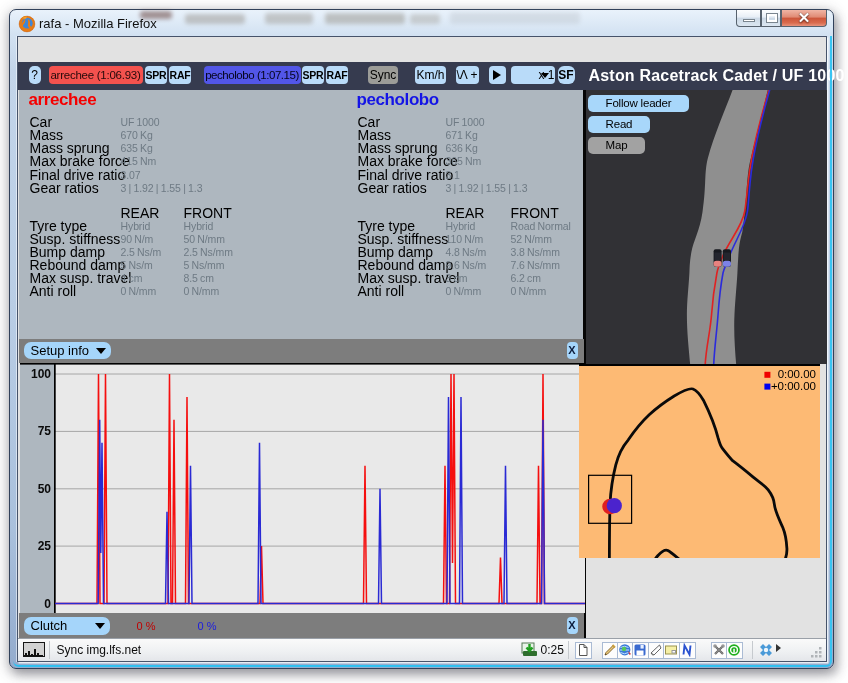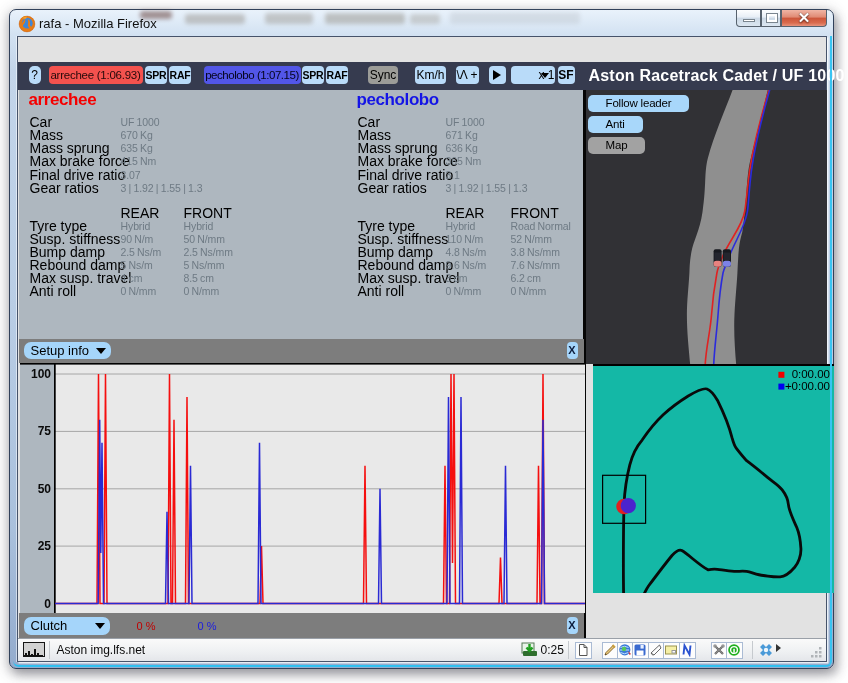--- a/index.html
+++ b/index.html
@@ -59,21 +59,21 @@
 .xbtn { position:absolute; width:11px; height:17px; background:#a5d5fa; border-radius:4px; color:#0c1c3c; font-size:11px; font-weight:bold; text-align:center; line-height:17px; }
 
 
 .h1r { position:absolute; font-size:17px; font-weight:bold; color:#f50000; letter-spacing:-0.4px; }
 .h1b { position:absolute; font-size:17px; font-weight:bold; color:#1414e6; letter-spacing:-0.4px; }
 .lbl { position:absolute; font-size:14px; color:#000; white-space:pre; line-height:13.15px; }
 .val { position:absolute; font-size:10.5px; color:#6e7a84; white-space:pre; line-height:13.15px; word-spacing:-0.5px; letter-spacing:-0.1px; }
 
 
 #trackpanel { position:absolute; left:568.1px; top:52.5px; width:241px; height:274px; background:#313135; overflow:hidden; }
-#mappanel { position:absolute; left:575px; top:326.5px; width:241px; height:229px; background:#14b8a6; border-top:2px solid #000; overflow:hidden; }
+#mappanel { position:absolute; left:561px; top:326.5px; width:241px; height:194px; background:#fdba74; border-top:2px solid #000; overflow:hidden; }
 .tvbtn { position:absolute; border-radius:5px; font-size:11.5px; color:#000; padding:0 18px; line-height:17px; height:17px; letter-spacing:-0.2px; }
 
 
 #chart { position:absolute; left:2px; top:325.5px; width:565px; height:250px;font-weight:bold; }
 
 
 #statusbar { position:absolute; left:0; top:601px; width:808px; height:23px; background:linear-gradient(180deg,#fafafa,#eef0f2 60%,#e4e6ea); border-top:1px solid #9aa0a8; }
 .sep { position:absolute; top:2px; width:1px; height:18px; background:#c6cace; }
 .sicon { position:absolute; top:3px; width:17px; height:17px; box-sizing:border-box; border:1px solid #aabbd4; background:#fdfdfd; }
 </style>
@@ -118,21 +118,21 @@
         <div class="tbtn blue sm" style="left:127.5px;width:22px;">SPR</div>
         <div class="tbtn blue sm" style="left:151.5px;width:22px;">RAF</div>
         <div class="tbtn name" style="left:186px;width:97px;background:#5256e8;color:#04041c;letter-spacing:-0.45px;">pecholobo (1:07.15)</div>
         <div class="tbtn blue sm" style="left:284.5px;width:22px;">SPR</div>
         <div class="tbtn blue sm" style="left:308.5px;width:22px;">RAF</div>
         <div class="tbtn gray" style="left:350.5px;width:30px;">Sync</div>
         <div class="tbtn blue" style="left:397.5px;width:31px;">Km/h</div>
         <div class="tbtn blue" style="left:438px;width:23px;">\Λ +</div>
         <div class="tbtn blue" style="left:471px;width:17px;"><span style="display:inline-block;width:0;height:0;border-top:5px solid transparent;border-bottom:5px solid transparent;border-left:8px solid #000;margin-top:4px;"></span></div>
         <div class="tbtn blue" style="left:493px;width:44px;text-align:right;padding-left:7px;">x 1<span class="arr" style="position:absolute;right:6px;top:7px;width:0;height:0;border-left:4.5px solid transparent;border-right:4.5px solid transparent;border-top:5.5px solid #000;"></span></div>
-        <div class="tbtn blue" style="left:540px;width:17px;font-weight:bold;">SF</div>
+        <div class="tbtn blue" style="left:540px;width:17px;font-weight:bold;border-radius:6px;">SF</div>
         <div style="position:absolute;left:571px;top:5px;width:232px;text-align:center;white-space:nowrap;font-size:16px;font-weight:bold;color:#fff;letter-spacing:0.2px;">Aston Racetrack Cadet / UF 1000</div>
       </div>
 
       <div id="setuppanel">
         <div class="h1r" style="left:10px;top:0px;">arrechee</div>
         <div class="h1b" style="left:338px;top:0px;">pecholobo</div>
 
         <div class="lbl" style="left:11px;top:26.5px;">Car<br>Mass<br>Mass sprung<br>Max brake force<br>Final drive ratio<br>Gear ratios</div>
         <div class="val" style="left:102px;top:26.5px;">UF 1000<br>670 Kg<br>635 Kg<br>415 Nm<br>3.07<br>3 | 1.92 | 1.55 | 1.3</div>
         <div class="lbl" style="left:102px;top:117px;">REAR</div>
@@ -188,21 +188,21 @@
           <g>
             <rect x="127.6" y="159.2" width="8" height="17.5" rx="2" fill="#17191f"></rect>
             <rect x="127.6" y="170.8" width="8" height="5.9" rx="2.6" fill="#e8827f"></rect>
             <rect x="128.5" y="162.5" width="6.2" height="7.5" fill="#23252e"></rect>
             <rect x="136.8" y="159.2" width="8.2" height="17.5" rx="2" fill="#17191f"></rect>
             <rect x="136.8" y="170.8" width="8.2" height="5.9" rx="2.6" fill="#7c82e8"></rect>
             <rect x="137.7" y="162.5" width="6.4" height="7.5" fill="#23252e"></rect>
           </g>
         </svg>
         <div class="tvbtn" style="left:2px;top:5px;background:#a8d7fa;">Follow leader</div>
-        <div class="tvbtn" style="left:2px;top:26px;background:#a8d7fa;">Anti</div>
+        <div class="tvbtn" style="left:2px;top:26px;background:#a8d7fa;">Read</div>
         <div class="tvbtn" style="left:2px;top:47px;background:#a2a2a2;">Map</div>
       </div>
       <div id="mappanel">
         <svg width="241" height="272" viewBox="0 0 241 272">
           <path d="M31 138 C32 118 34.5 108 36.8 98.9 C40 86 44 80 49.3 73.8 C56 64 62 56.5 70.2 48.8 C78 41.5 88 34.5 95.2 30 C102 26 110 21.5 114 23 C117.5 24.3 121 28.5 124.4 34.2 C129 43.5 135 56 139 71.7 C140.5 77 141.5 80 143.2 82.2 C146.5 86.5 150 91 153.6 94.7 C160 99.5 168 106 174.5 111.4 C180 116 185.5 119 189.2 123.9 C193.5 129.5 195 134 195.4 138.5 C196 145 200 153 203.8 161.5 C206.5 168 207.5 175 207.9 182.4 C208.3 190 205 197.5 201.7 201.2 C198 205.5 192.5 210.5 187.1 210.8 C181 211.2 175 209.9 170.4 209.5 C164 209 158 205.9 153.6 205.4 C148 204.8 146 205.6 141.1 205.4 C135 205.2 130 204.1 124.4 203.3 C121 202.9 117.5 203.3 115 203.8 C106 199 95 188 88.8 184.6 C86.5 183.4 84 184.2 79 189.5 C74.5 195 66 206 55.5 220 C52 225 46.5 238.5 44 245.2 C42.5 248 36.5 246.3 33.5 243 C32 240 31 231 30.6 228 C30.5 222 30.2 198 30.6 158 C30.7 150 30.9 144 31 138 Z" fill="none" stroke="#0a0a0a" stroke-width="2.8" stroke-linecap="round"></path>
           <rect x="9.6" y="109.3" width="43" height="48" fill="none" stroke="#000" stroke-width="1.2"></rect>
           <circle cx="31.1" cy="140.5" r="7.8" fill="#e02020"></circle>
           <circle cx="35.3" cy="139.7" r="7.6" fill="#4b23cd"></circle>
           <rect x="185.4" y="5.8" width="6" height="6" fill="#f00000"></rect>
           <rect x="185.4" y="17.6" width="6" height="6" fill="#0000f0"></rect>
@@ -212,21 +212,21 @@
       </div>
 
       <div id="statusbar">
         <div style="position:absolute;left:5px;top:3px;width:22px;height:15px;border:1.5px solid #161616;background:#d2d2d2;">
           <svg width="19" height="12" viewBox="0 0 19 12">
               <path d="M1 11 V8 H3 V11 M4 11 V6 H6 V11 M7 11 V9 H9 V11 M10 11 V4 H12 V11 M13 11 V8 H15 V11" fill="#111"></path>
               <rect x="0" y="10" width="19" height="1.5" fill="#111"></rect>
             </svg>
         </div>
         <div class="sep" style="left:31px;"></div>
-        <div style="position:absolute;left:39px;top:4px;font-size:12px;color:#0a0a0a;">Aston img.lfs.net</div>
+        <div style="position:absolute;left:39px;top:4px;font-size:12px;color:#0a0a0a;">Sync img.lfs.net</div>
 
         <div style="position:absolute;left:503px;top:2px;width:17px;height:17px;">
           <svg width="17" height="17" viewBox="0 0 17 17">
               <rect x="1" y="2" width="12" height="10" fill="#e8f4e8" stroke="#567a56"></rect>
               <rect x="2" y="10" width="14" height="5" rx="1" fill="#2e6e2e"></rect>
               <path d="M8.5 3 L8.5 9 M5.5 6.5 L8.5 10 L11.5 6.5" stroke="#1f9f1f" stroke-width="2.4" fill="none"></path>
             </svg>
         </div>
         <div style="position:absolute;left:523px;top:4px;font-size:12px;color:#0a0a0a;">0:25</div>
         <div class="sep" style="left:550px;"></div>

